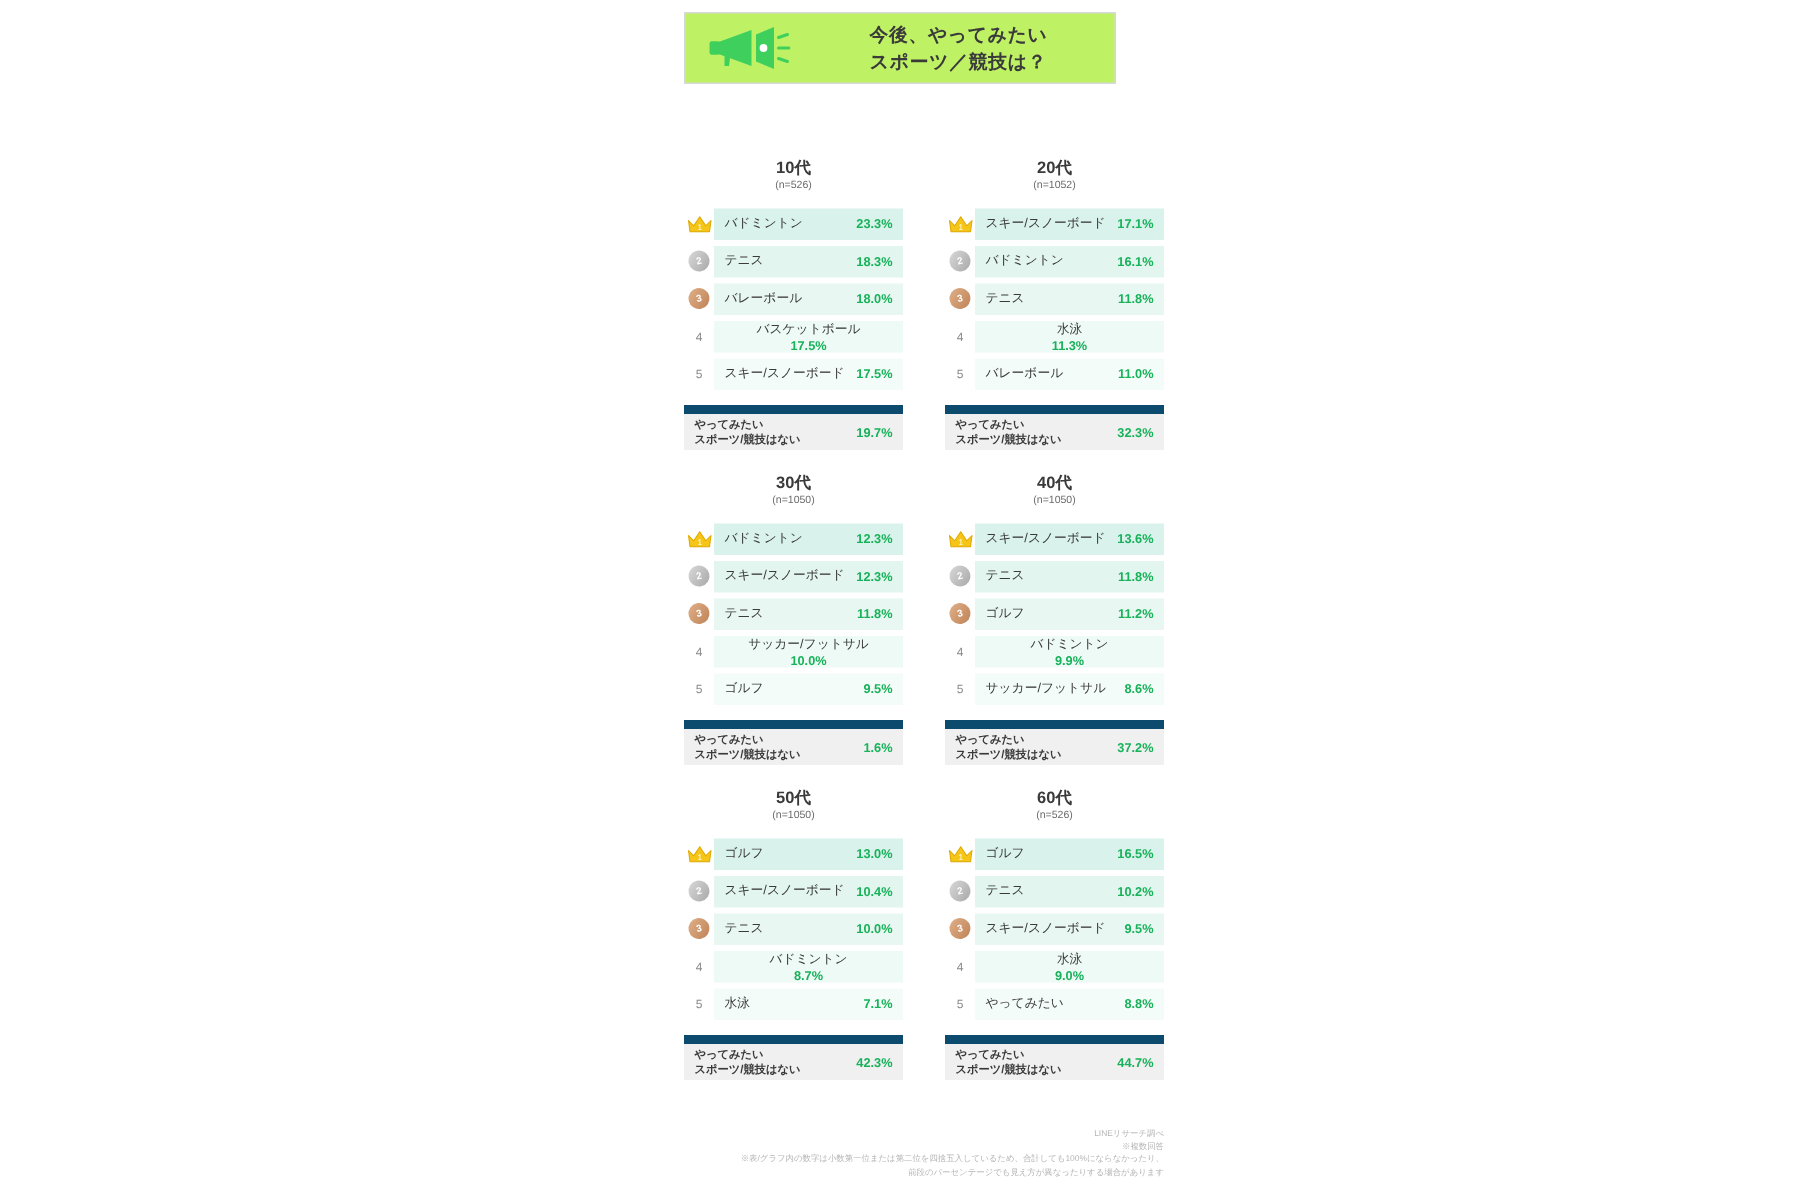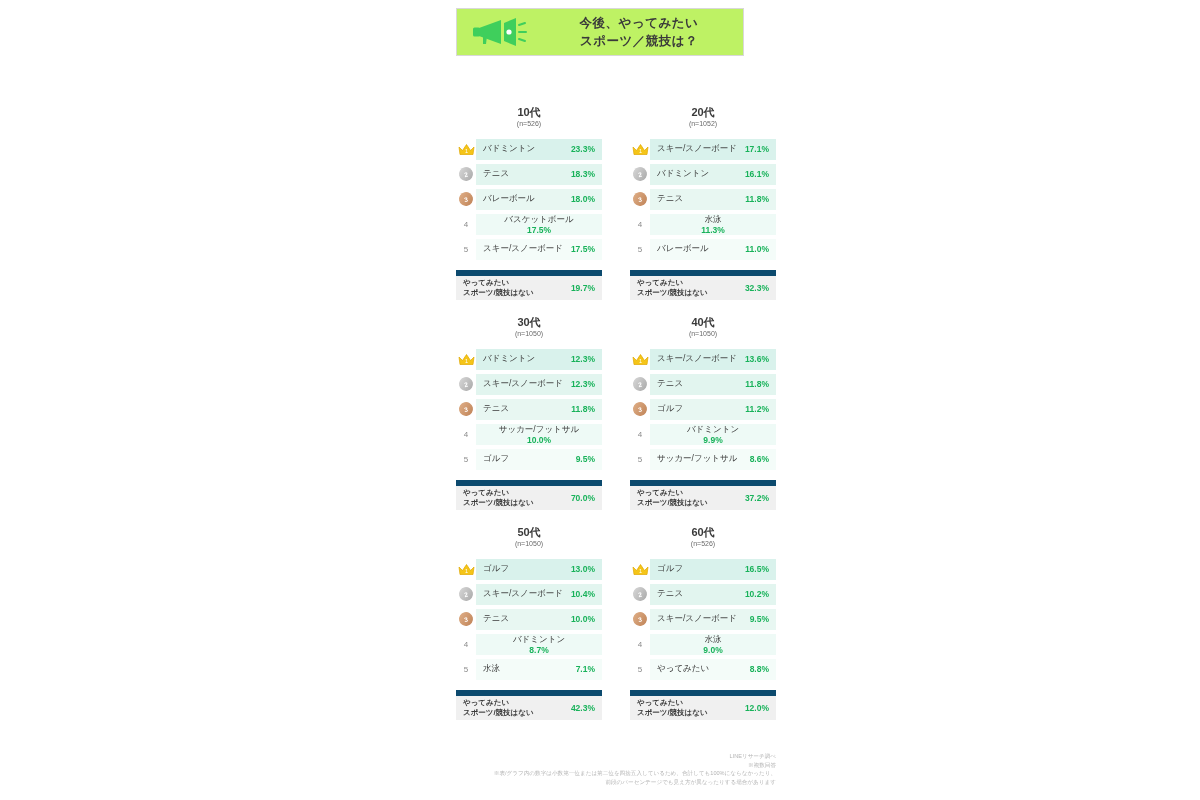--- a/index.html
+++ b/index.html
@@ -416,21 +416,21 @@
                 <span class="rank-label">ゴルフ</span>
                 <span class="rank-value">9.5%</span>
               </div>
             </div>
           </div>
           <div class="none-row">
             <div class="none-label">
               <div>やってみたい</div>
               <div>スポーツ/競技はない</div>
             </div>
-            <div class="none-value">70.0%</div>
+            <div class="none-value">1.6%</div>
           </div>
         </div>
         <div class="block">
           <div class="block-head">
             <div class="block-age">40代</div>
             <div class="block-n">(n=1050)</div>
           </div>
           <div class="rank-list">
             <div class="rank-row">
               <div class="rank-badge">
@@ -607,21 +607,21 @@
                 <span class="rank-label">やってみたい</span>
                 <span class="rank-value">8.8%</span>
               </div>
             </div>
           </div>
           <div class="none-row">
             <div class="none-label">
               <div>やってみたい</div>
               <div>スポーツ/競技はない</div>
             </div>
-            <div class="none-value">12.0%</div>
+            <div class="none-value">44.7%</div>
           </div>
         </div>
       </div>
     </div>
 
   <div class="footnote">
     <span class="fn-line">LINEリサーチ調べ</span>
     <span class="fn-line">※複数回答</span>
     <span class="fn-line">※表/グラフ内の数字は小数第一位または第二位を四捨五入しているため、合計しても100%にならなかったり、</span>
     <span class="fn-line">前段のパーセンテージでも見え方が異なったりする場合があります</span>

